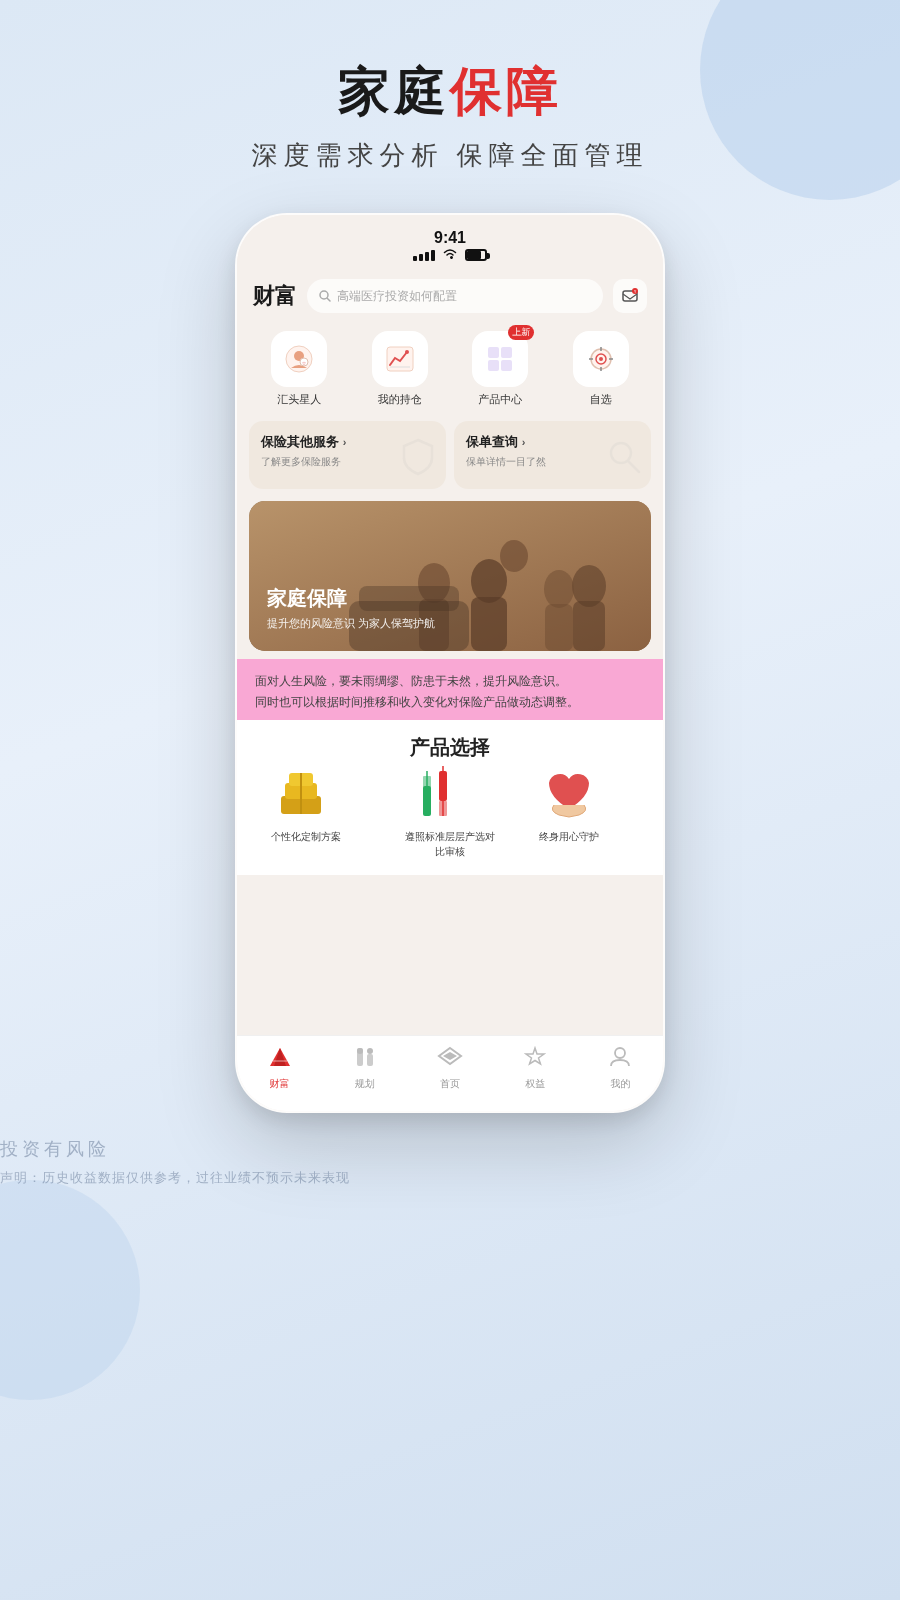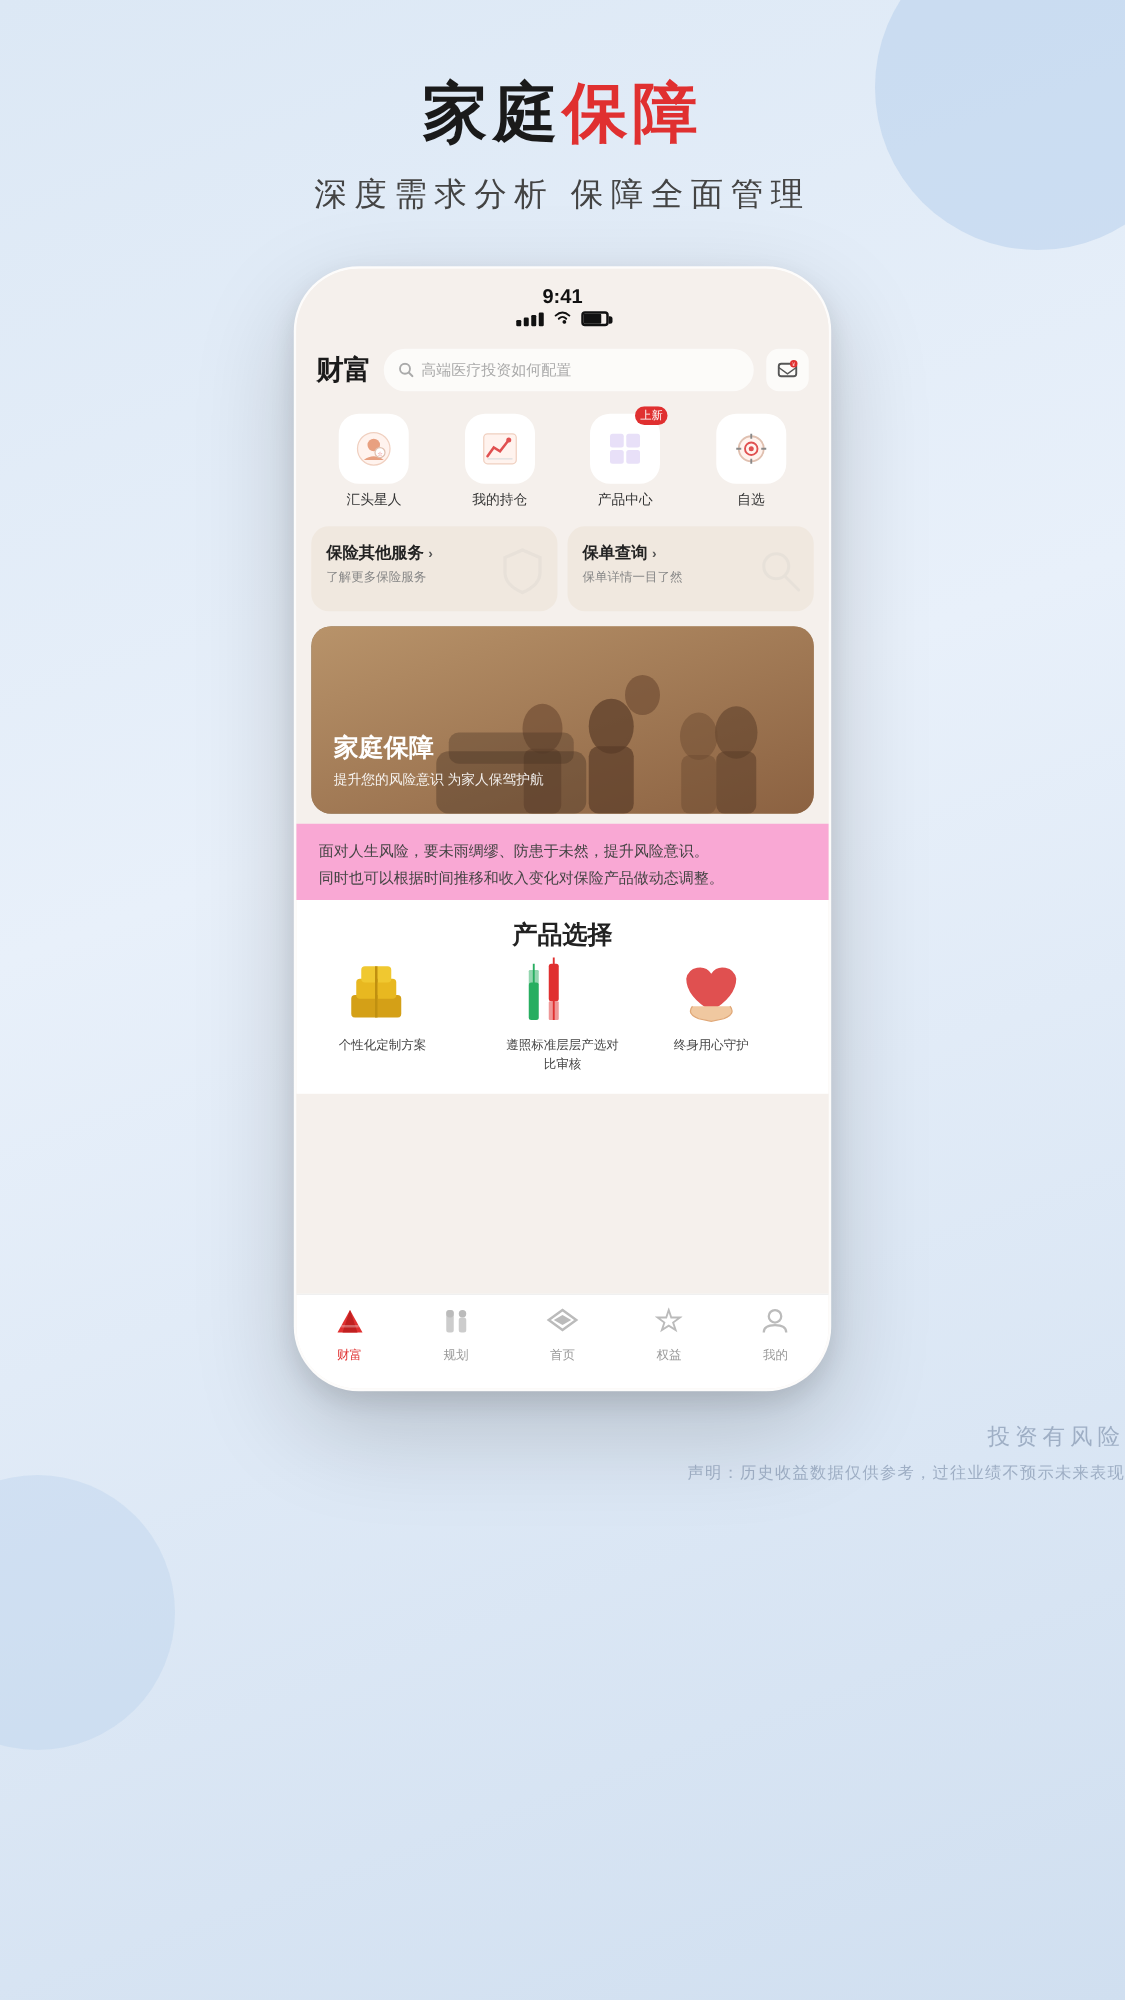--- a/index.html
+++ b/index.html
@@ -312,21 +312,21 @@
       align-items: center;
       gap: 3px;
     }
     .nav-icon { font-size: 22px; color: #999; }
     .nav-icon.active { color: #e03030; }
     .nav-label { font-size: 10px; color: #999; }
     .nav-label.active { color: #e03030; }
 
     
     .page-footer {
-      text-align: right;
+      text-align: left;
       padding-top: 24px;
       position: relative;
       z-index: 2;
     }
     .footer-risk {
       font-size: 18px;
       color: rgba(100,120,150,0.5);
       letter-spacing: 4px;
       margin-bottom: 8px;
     }

